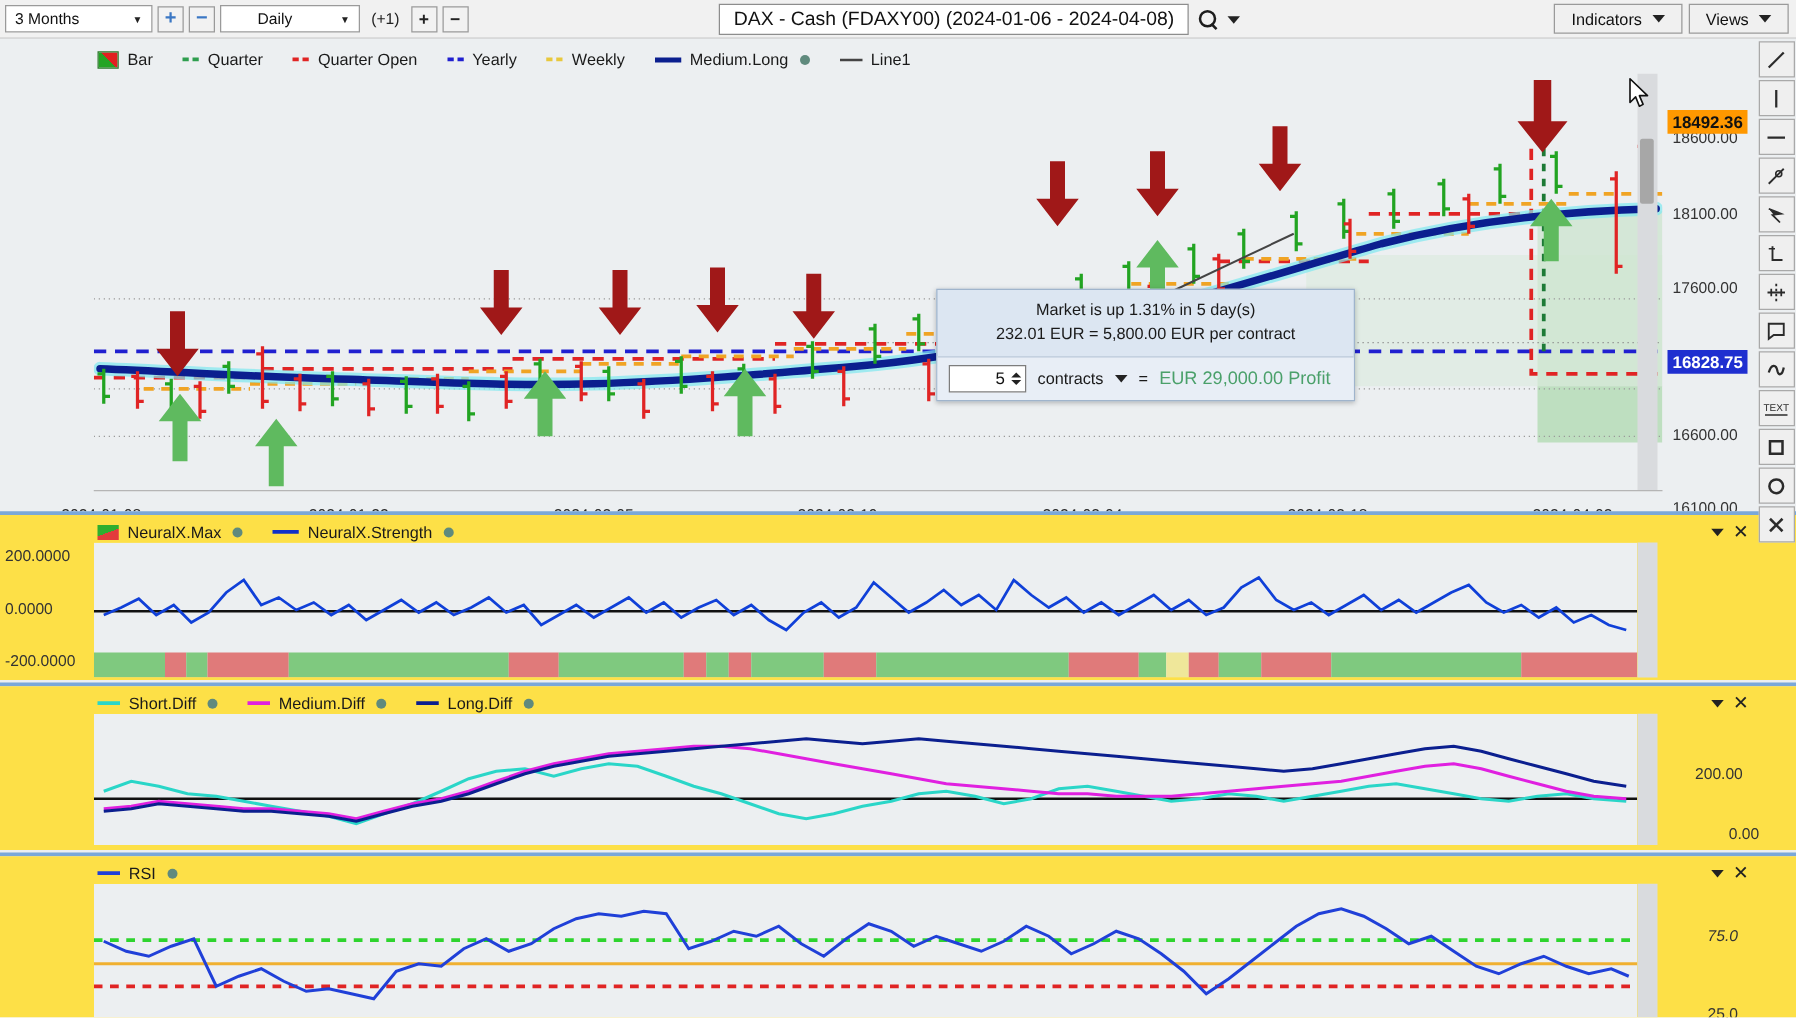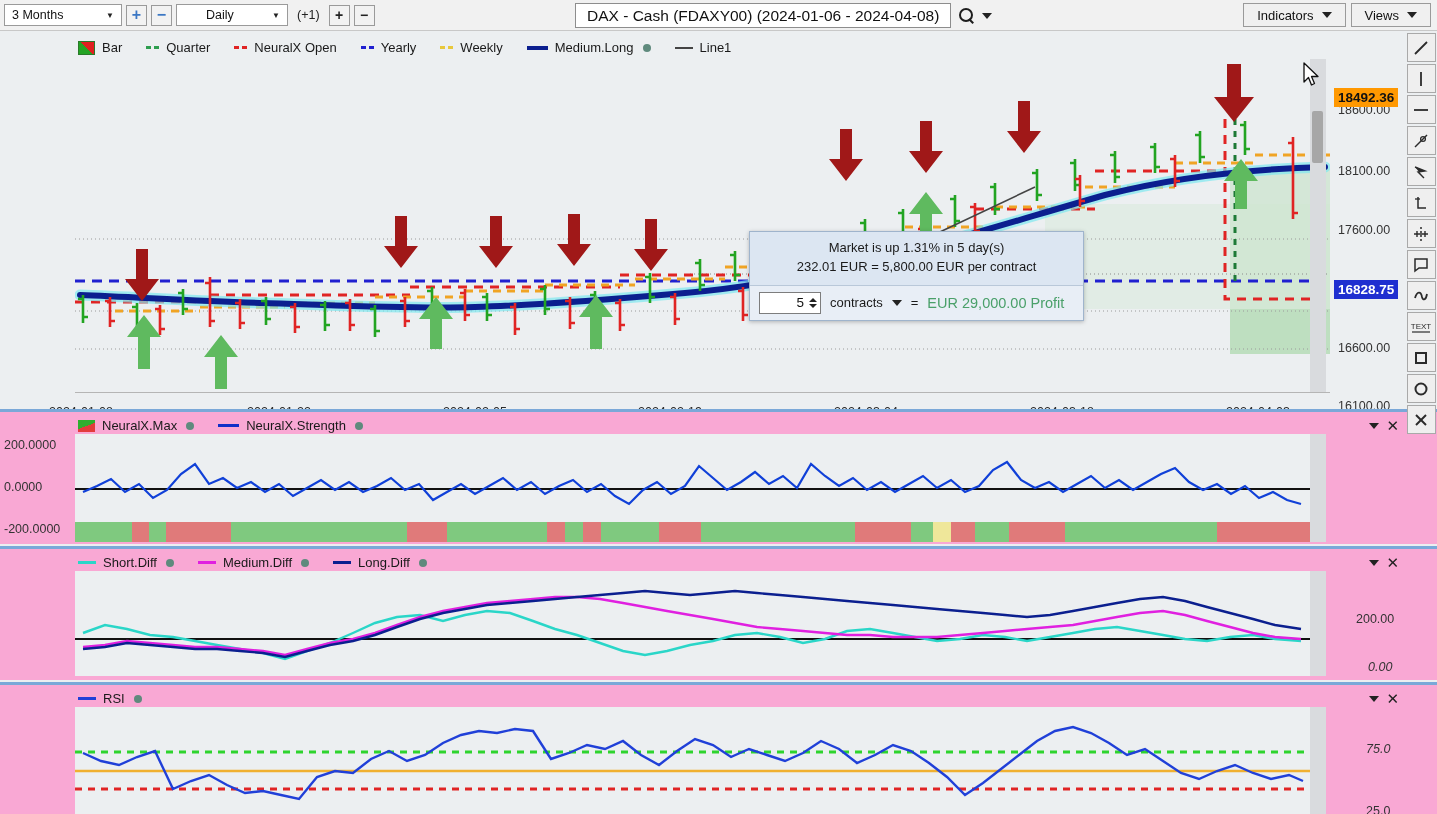--- a/index.html
+++ b/index.html
@@ -81,21 +81,21 @@
   .swatch-nx {
     width: 17px; height: 12px;
     background: linear-gradient(160deg,#2fae2f 0 50%, #e23c3c 50% 100%);
   }
   .dot-g {
     width: 8px; height: 8px; border-radius: 50%; background: #5f8a7d;
     display: inline-block; margin-left: 2px;
   }
 
   
-  .panel { position: absolute; background: #f9a8d4; overflow: hidden; }
+  .panel { position: absolute; background: #fde047; overflow: hidden; }
   .panel-sep {
     position: absolute; left: 0; width: 1437px; height: 3px;
     background: #7aa8d8;
   }
   .plot { position: absolute; overflow: hidden; }
   .axis-r, .axis-l {
     position: absolute; font-size: 12.5px; color: #333;
   }
   .axis-r div, .axis-l div { position: absolute; white-space: nowrap; }
 
@@ -210,21 +210,21 @@
           <i style="background:#2e9e4f"></i>
             <i style="background:#2e9e4f"></i>
         </span>
         <span>Quarter</span>
       </div>
       <div class="lg">
         <span class="swatch-dash">
           <i style="background:#e02424"></i>
             <i style="background:#e02424"></i>
         </span>
-        <span>NeuralX Open</span>
+        <span>Quarter Open</span>
       </div>
       <div class="lg">
         <span class="swatch-dash">
           <i style="background:#2020d0"></i>
             <i style="background:#2020d0"></i>
         </span>
         <span>Yearly</span>
       </div>
       <div class="lg">
         <span class="swatch-dash">
@@ -537,21 +537,21 @@
                  L660 20 L682 22 L705 24 L728 26 L750 28 L772 30 L795 32
                  L818 34 L840 36 L862 38 L885 40 L908 42 L930 44 L952 46
                  L975 44 L998 40 L1020 36 L1042 32 L1065 28 L1088 26
                  L1110 30 L1132 36 L1155 42 L1178 48 L1200 54 L1226 58" stroke="#0b1f8f" stroke-width="2.4" fill="none"></path>
       </svg>
     </div>
     <div class="scrollcol" style="left:1310px; top:22px; height:105px;"></div>
 
     <div class="axis-r" style="left:1334px; top:22px; width:90px; height:110px;">
       <div style="top:41px; left:22px;">200.00</div>
-      <div style="top:89px; left:34px;font-style:italic;">0.00</div>
+      <div style="top:89px; left:49px;">0.00</div>
     </div>
   </div>
 
   <div class="panel-sep" style="top:682px;"></div>
   <div class="panel" style="left:0; top:685px; width:1437px; height:129px;">
     <div class="legend" style="left:78px; top:6px;text-align:right;">
       <div class="lg">
         <span class="swatch-thin" style="background:#2040d8; height:3px;"></span>
         <span>RSI</span>
         <span class="dot-g"></span>

